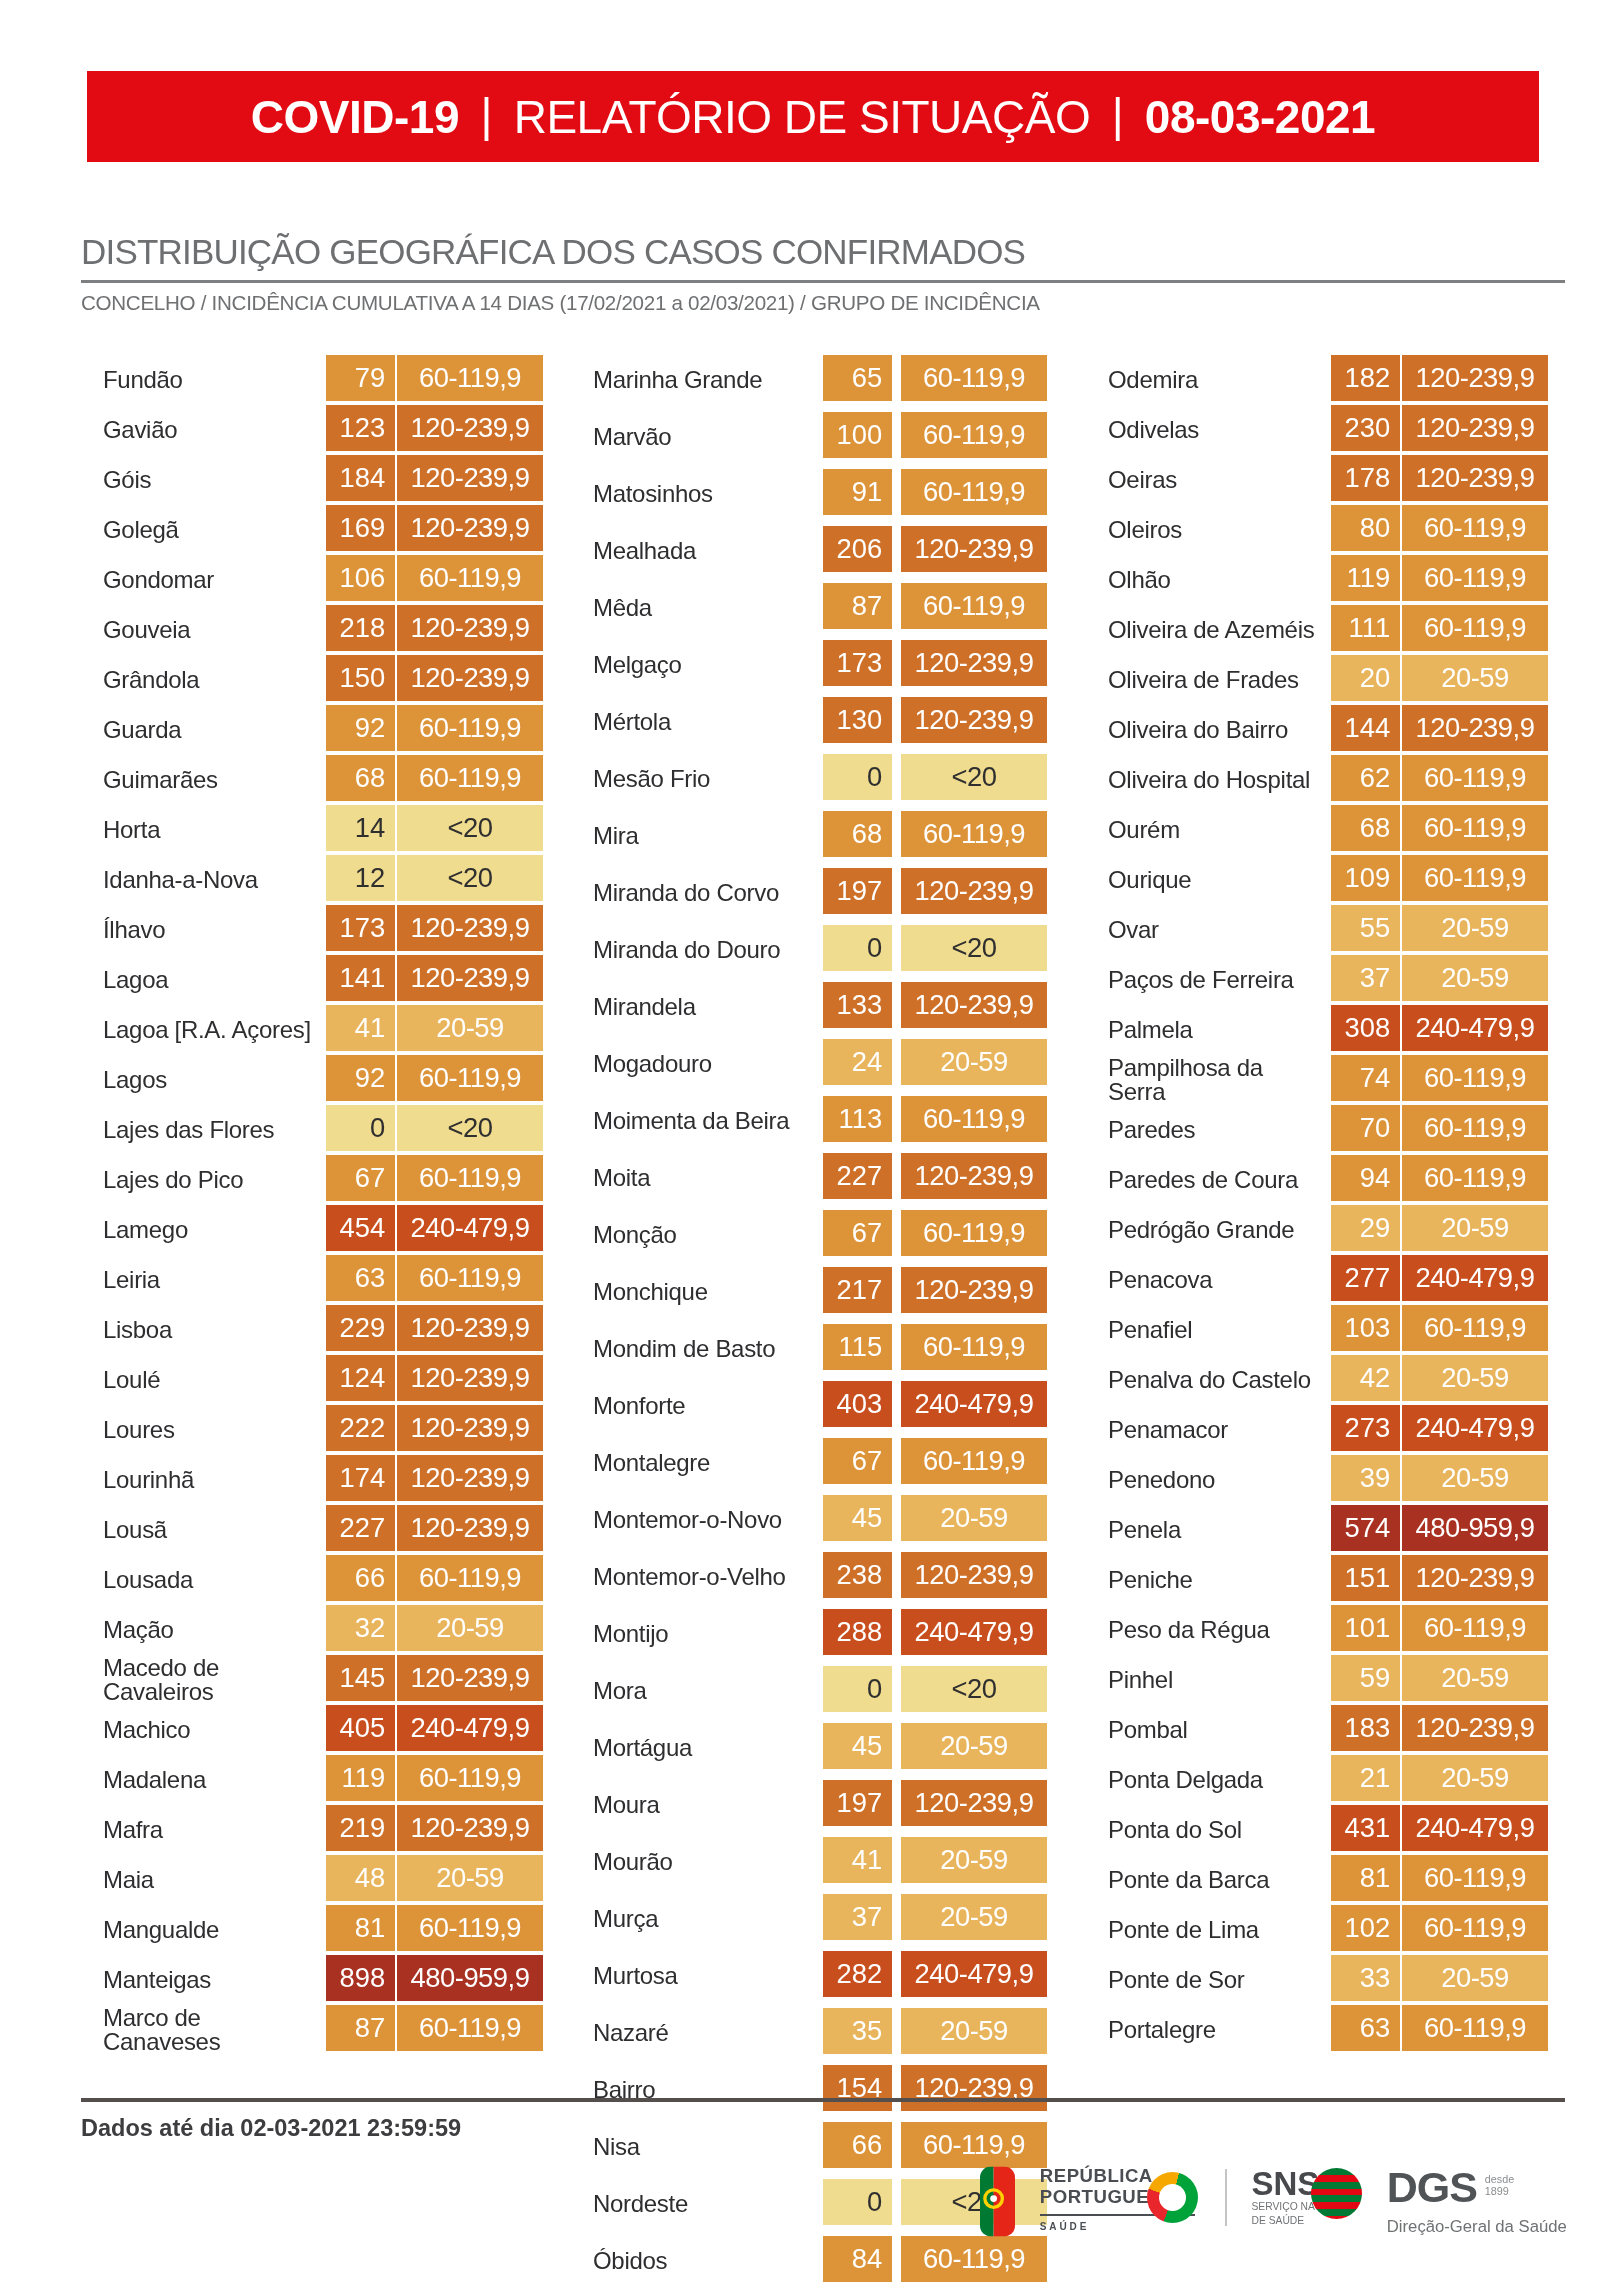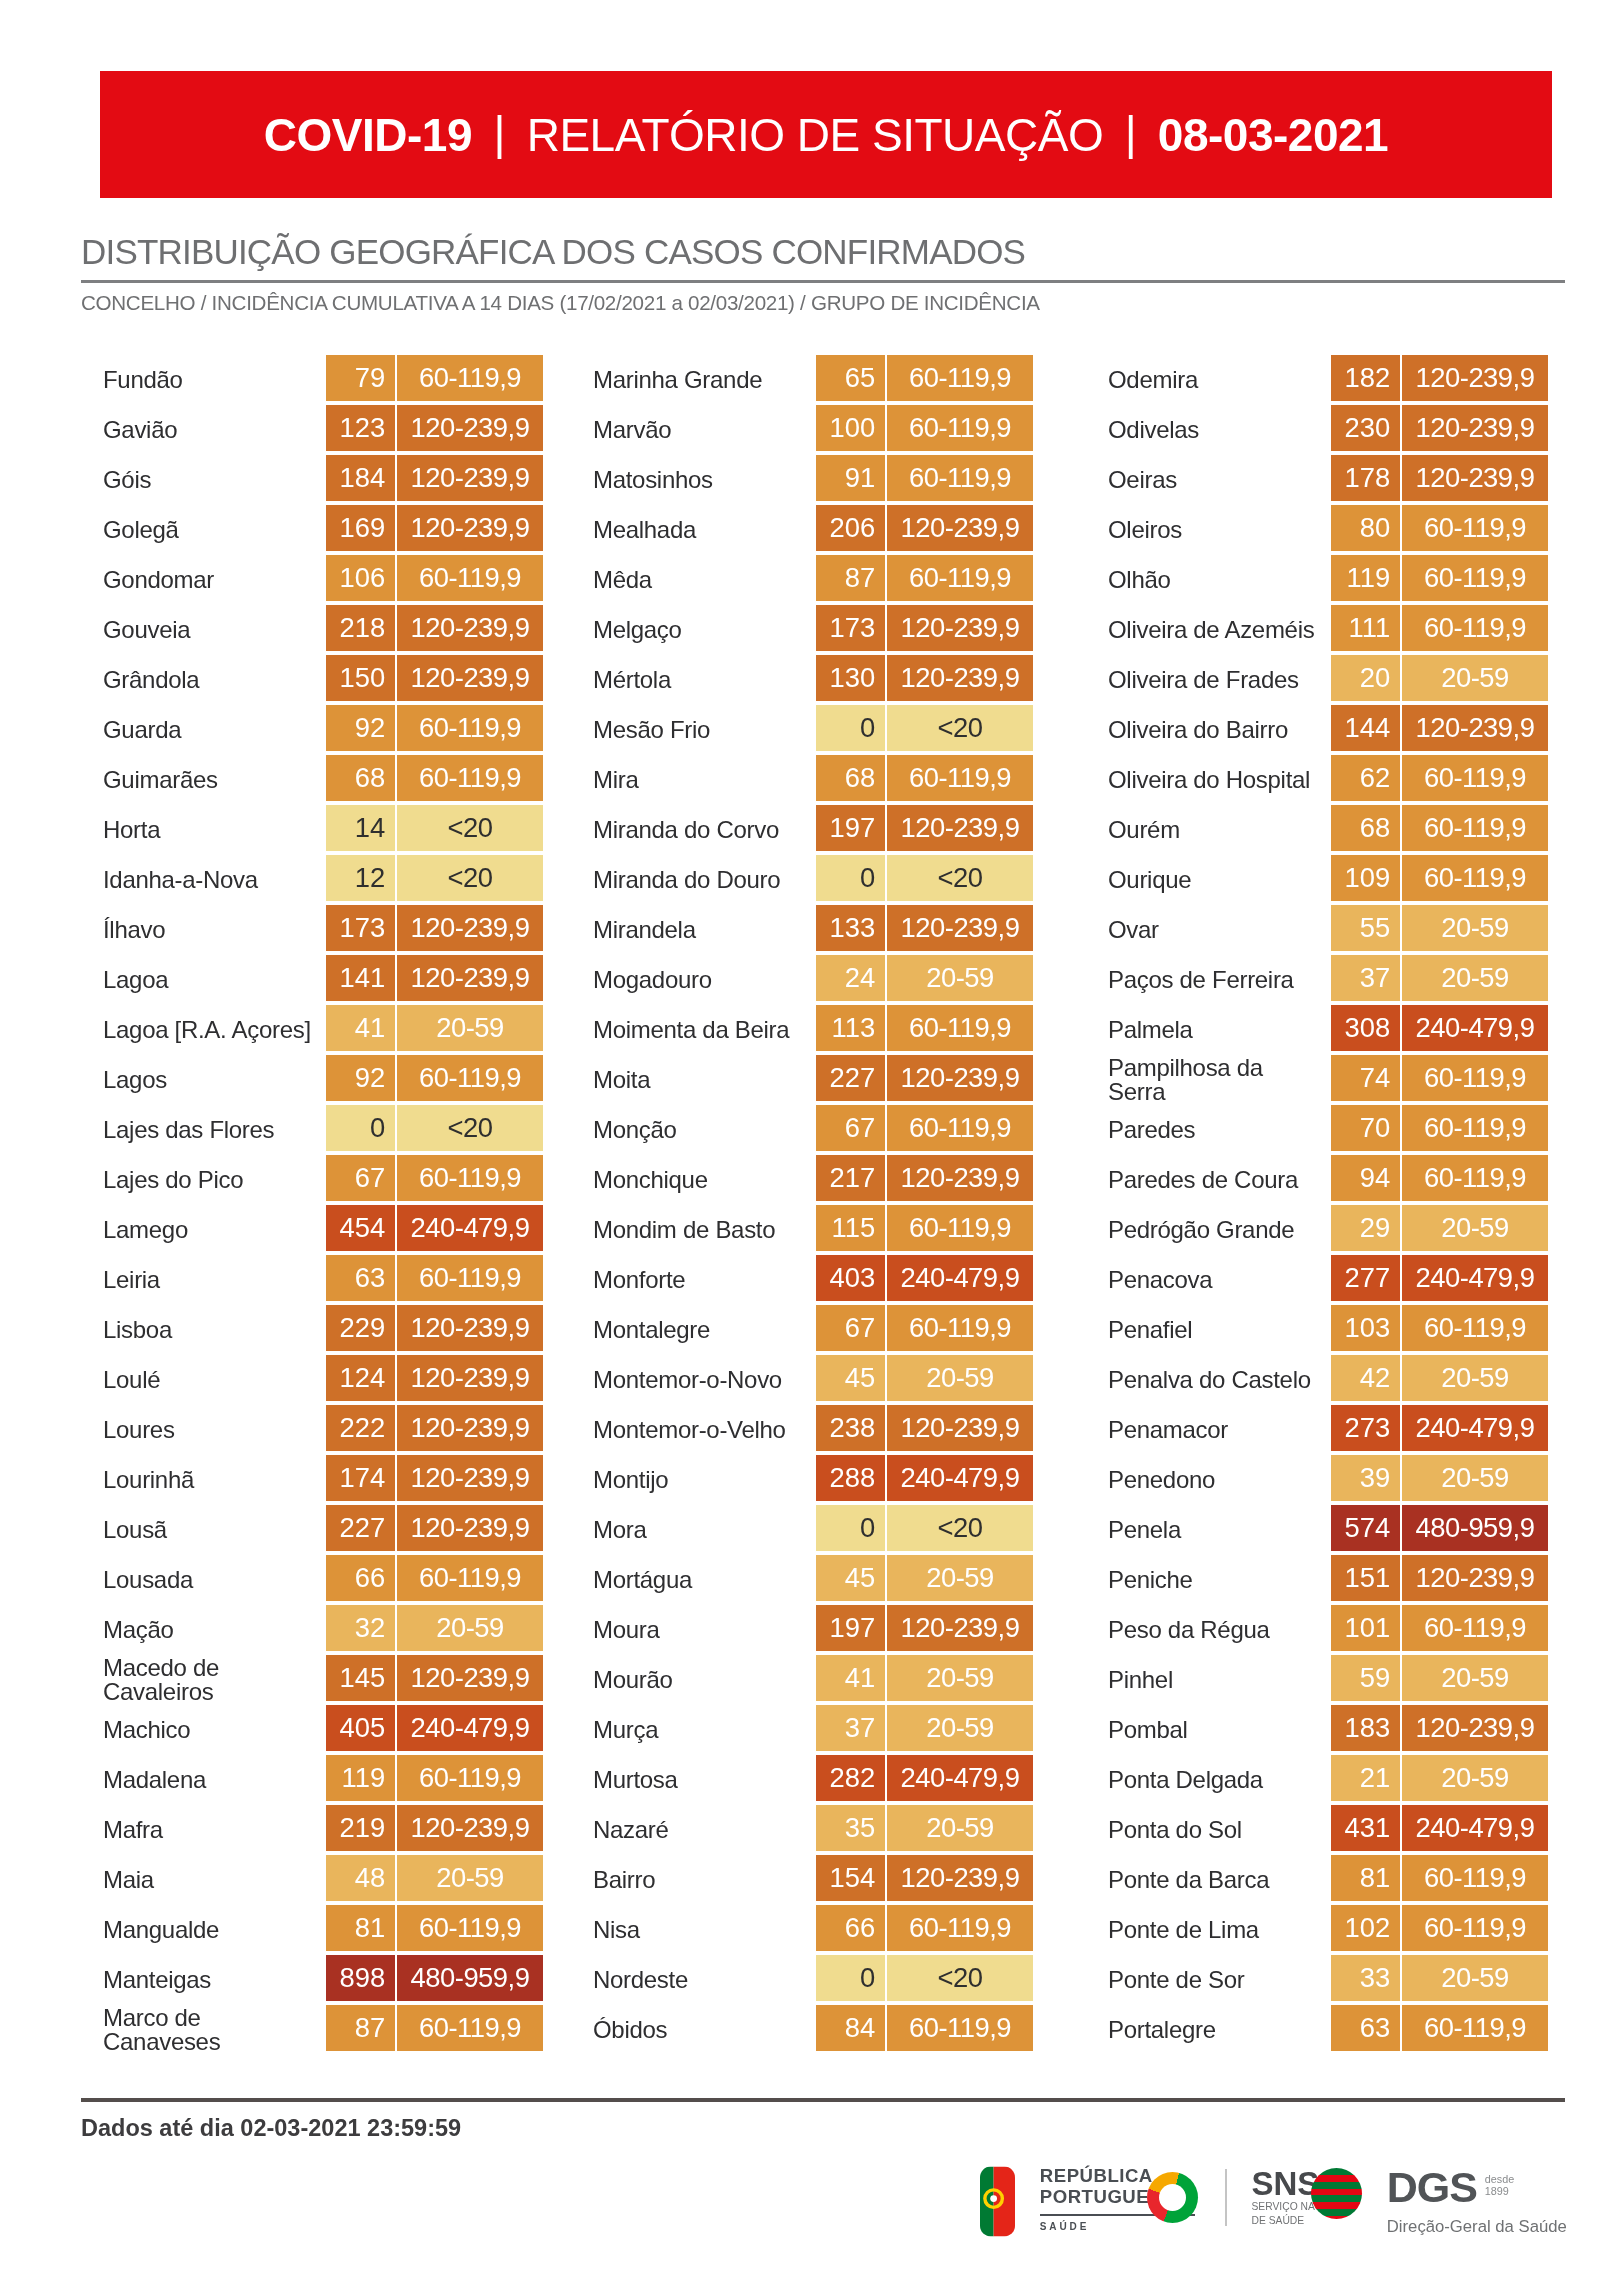--- a/index.html
+++ b/index.html
@@ -1,38 +1,38 @@
 <!DOCTYPE html>
 <html style="--c-lt20: #F0DC8F; --c-g20: #E9B55C; --c-g60: #DD9338; --c-g120: #CE7028; --c-g240: #C94E1E; --c-g480: #A93122; --c-banner: #E30B13;"><head>
 <meta charset="utf-8">
 <style>
   html,body{margin:0;padding:0;}
   body{background:#ffffff;}
   .page{position:relative;width:1620px;height:2290px;background:#ffffff;overflow:hidden;
         font-family:"Liberation Sans","DejaVu Sans",sans-serif;}
 
   
-  .banner{position:absolute;left:100px;top:71px;width:1452px;height:127px;
+  .banner{position:absolute;left:87px;top:71px;width:1452px;height:91px;
           background:var(--c-banner,#E30B13);display:flex;align-items:center;justify-content:center;
           color:#ffffff;font-size:46px;letter-spacing:-0.5px;white-space:nowrap;}
   .banner .b-bold{font-weight:700;}
   .banner .b-reg{font-weight:400;}
   .banner .b-sep{font-weight:300;margin:0 21.6px;transform:translateY(-2px);}
 
   
   .page-title{position:absolute;left:81px;top:232px;margin:0;font-size:35px;font-weight:400;
               color:#6E6F71;letter-spacing:-0.8px;white-space:nowrap;}
   .title-rule{position:absolute;left:81px;top:280px;width:1484px;height:2.9px;background:#7E7F81;}
   .page-subtitle{position:absolute;left:81px;top:291px;margin:0;font-size:20.6px;font-weight:400;
                  color:#6F7072;letter-spacing:-0.3px;white-space:nowrap;}
 
   
   .colgroup{position:absolute;top:355px;display:grid;
             grid-template-columns:223px 71px 146px;grid-auto-rows:50px;}
-  #col-0{left:81px;margin-left:22px;} #col-1{left:593px;} #col-2{left:1108px;}
+  #col-0{left:81px;margin-left:22px;} #col-1{left:593px;gap:7px;} #col-2{left:1108px;}
   .rname{align-self:center;font-size:24px;line-height:24.5px;color:#2E2E30;
          letter-spacing:-0.3px;padding-right:9.8px;}
   .cell{height:46px;line-height:46px;font-size:27.4px;color:#ffffff;box-sizing:border-box;}
   .rval{text-align:right;padding-right:9.8px;border-right:2px solid #ffffff;}
   .rrange{text-align:center;letter-spacing:-0.5px;}
   .cell.lt20{background:var(--c-lt20,#F0DC8F);color:#2F2F2F;}
   .cell.g20 {background:var(--c-g20,#E9B55C);}
   .cell.g60 {background:var(--c-g60,#DD9338);}
   .cell.g120{background:var(--c-g120,#CE7028);}
   .cell.g240{background:var(--c-g240,#C94E1E);}

